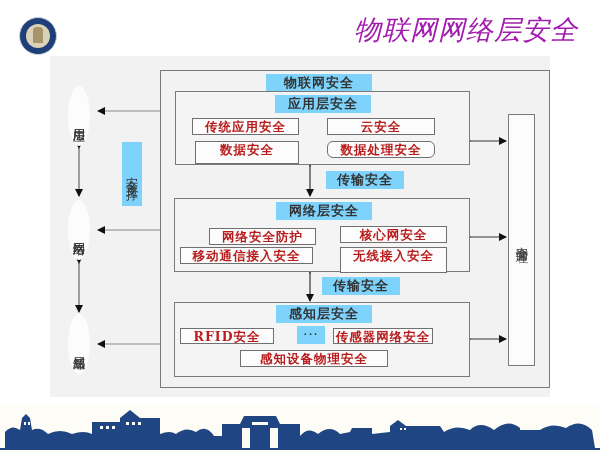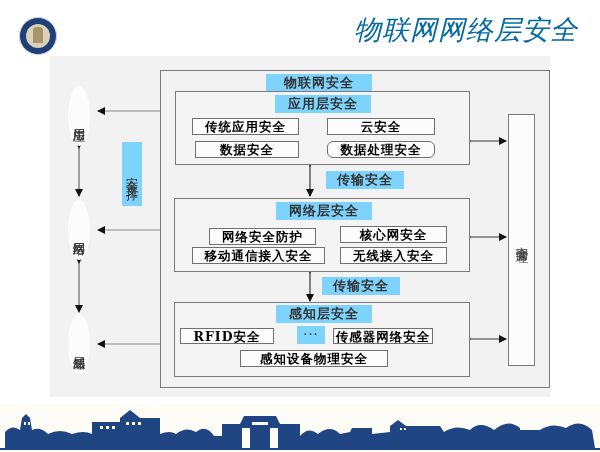--- a/index.html
+++ b/index.html
@@ -4,29 +4,29 @@
 <style>
   html, body { margin:0; padding:0; }
   body { width:600px; height:452px; background:#ffffff; position:relative; overflow:hidden;
          font-family:"DejaVu Serif", serif; }
   .abs { position:absolute; }
   #logo { left:19px; top:17px; width:36px; height:36px; border-radius:50%;
           background:#1f3f78; border:1px solid #c9d0de; }
   #logo .inner { position:absolute; left:6px; top:6px; width:24px; height:24px; border-radius:50%;
                  background:#d9d1b8; }
   #logo .tower { position:absolute; left:13px; top:9px; width:10px; height:16px; background:#a8946a; border-radius:4px 4px 0 0; }
-  #title { right:22px; top:12px; font-size:27px; color:#0369a1; font-style:italic; letter-spacing:1px;
+  #title { right:22px; top:12px; font-size:27px; color:#a21caf; font-style:italic; letter-spacing:1px;
            font-family:"DejaVu Serif", serif; }
   #canvas { left:50px; top:56px; width:500px; height:341px; background:#f2f2f2; }
 
   .box { position:absolute; border:1.5px solid #7a7a7a; background:#f4f4f4; box-sizing:border-box; }
   .lbl { position:absolute; background:#7dd3fc; font-size:13px; color:#333; text-align:center;
          font-weight:bold; letter-spacing:1px; line-height:18px; }
   .item { position:absolute; border:1.5px solid #707070; background:#fcfcfc; box-sizing:border-box;
-          font-size:12.5px; color:#000000; text-align:center; line-height:15px; font-weight:bold; letter-spacing:1px; }
+          font-size:12.5px; color:#b91c1c; text-align:center; line-height:15px; font-weight:bold; letter-spacing:1px; }
   .oval { position:absolute; width:22px; height:60px; border-radius:50%; background:#fcfcfc;
           font-size:12.5px; color:#333; text-align:center; line-height:16px; padding-top:6px; box-sizing:border-box;
           writing-mode:vertical-rl; text-orientation:upright; display:flex; align-items:center; justify-content:center; }
   .vtext { writing-mode:vertical-rl; text-orientation:upright; letter-spacing:4px; }
   #footer { left:0; top:404px; width:600px; height:48px; }
 </style>
 </head>
 <body>
 
 <div id="logo" class="abs">
@@ -71,31 +71,31 @@
 <div class="oval" style="left:68px;top:314px;">
     <span>感知层</span>
   </div>
 
 <div class="lbl vtext" style="left:122px;top:142px;width:20px;height:64px;font-weight:normal;font-size:12.5px;line-height:20px;">安全支撑</div>
 
 <div class="box" style="left:175px;top:91px;width:295px;height:74px;"></div>
 <div class="lbl" style="left:275px;top:95px;width:96px;">应用层安全</div>
 <div class="item" style="left:192px;top:118px;width:107px;height:17px;">传统应用安全</div>
 <div class="item" style="left:327px;top:118px;width:108px;height:17px;">云安全</div>
-<div class="item" style="left:195px;top:141px;width:104px;height:17px;">数据安全</div>
+<div class="item" style="left:195px;top:141px;width:104px;height:23px;">数据安全</div>
 <div class="item" style="left:327px;top:141px;width:108px;height:17px;border-radius:6px;">数据处理安全</div>
 
 <div class="lbl" style="left:326px;top:171px;width:78px;">传输安全</div>
 
 <div class="box" style="left:174px;top:198px;width:296px;height:74px;"></div>
 <div class="lbl" style="left:276px;top:202px;width:96px;">网络层安全</div>
 <div class="item" style="left:209px;top:228px;width:107px;height:17px;">网络安全防护</div>
 <div class="item" style="left:340px;top:226px;width:107px;height:17px;">核心网安全</div>
-<div class="item" style="left:192px;top:247px;width:133px;height:17px;">移动通信接入安全</div>
-<div class="item" style="left:340px;top:247px;width:107px;height:17px;">无线接入安全</div>
+<div class="item" style="left:180px;top:247px;width:133px;height:17px;">移动通信接入安全</div>
+<div class="item" style="left:340px;top:247px;width:107px;height:26px;">无线接入安全</div>
 
 <div class="lbl" style="left:322px;top:277px;width:78px;">传输安全</div>
 
 <div class="box" style="left:174px;top:302px;width:296px;height:75px;"></div>
 <div class="lbl" style="left:276px;top:305px;width:96px;">感知层安全</div>
 <div class="item" style="left:180px;top:328px;width:94px;height:16px;">RFID安全</div>
 <div class="lbl" style="left:297px;top:326px;width:28px;font-weight:normal;">···</div>
 <div class="item" style="left:333px;top:328px;width:100px;height:16px;">传感器网络安全</div>
 <div class="item" style="left:240px;top:350px;width:148px;height:17px;">感知设备物理安全</div>
 

